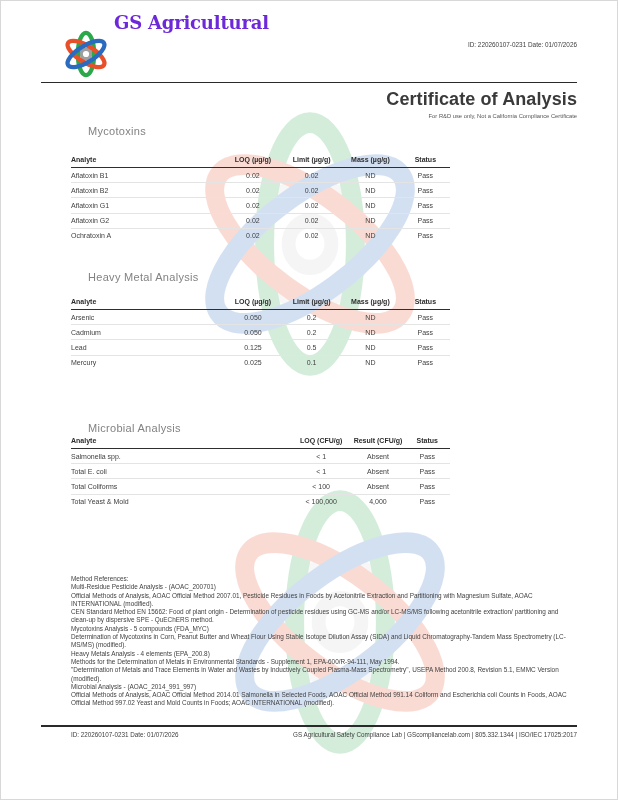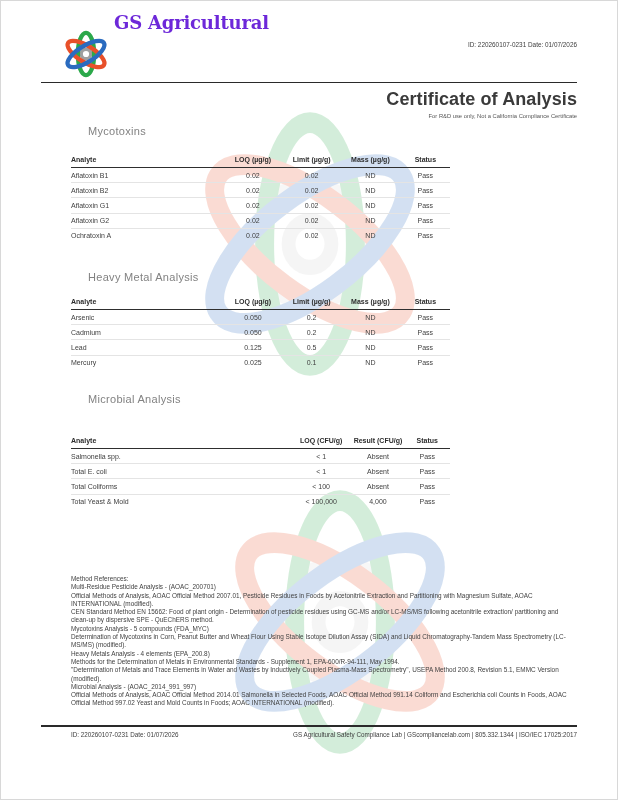--- a/index.html
+++ b/index.html
@@ -32,21 +32,21 @@
     height:0;border-top:1.6px solid #2a2a2a;
   }
   .title-block{position:absolute;right:40px;top:88px;text-align:right;}
   .coa-title{font-size:18px;font-weight:bold;color:#3a3a3a;letter-spacing:0.1px;}
   .coa-subtitle{font-size:5.8px;color:#555;margin-top:3px;}
   
   .section-heading{
     position:absolute;left:70px;
     font-size:11px;color:#828282;letter-spacing:0.3px;margin-left:17px;
   }
-  .h1{top:124px;} .h2{top:270px;} .h3{top:392px;}
+  .h1{top:124px;} .h2{top:270px;} .h3{top:421px;}
   .tbl{position:absolute;left:70px;width:379px;}
   .t1{top:152px;} .t2{top:294px;} .t3{top:433px;}
   table{border-collapse:collapse;width:100%;table-layout:fixed;}
   th{
     font-size:7px;font-weight:bold;color:#2c2c2c;text-align:center;
     padding:3px 0 4px 0;border-bottom:1.7px solid #2e2e2e;
   }
   th:first-child{text-align:left;}
   td{
     font-size:7px;color:#3e3e3e;text-align:center;

